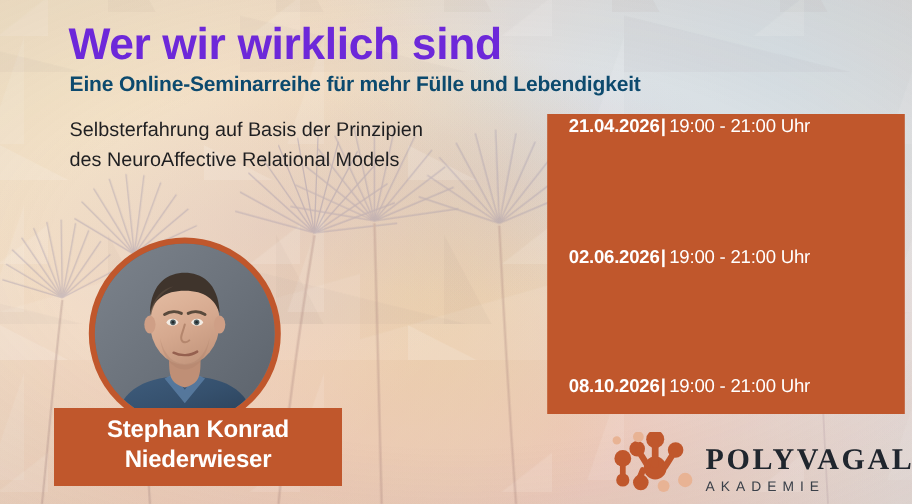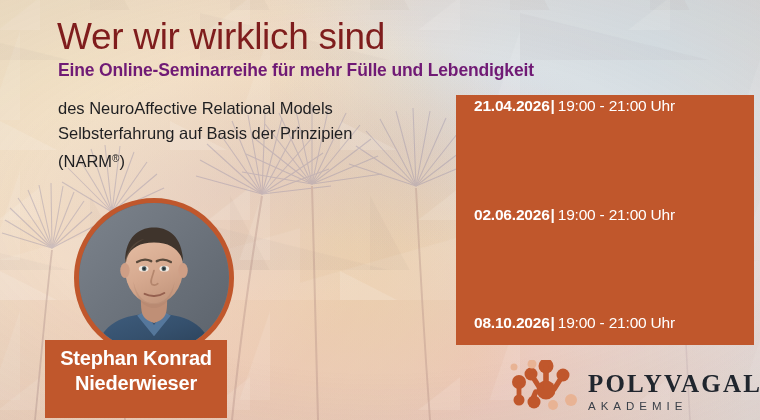--- a/index.html
+++ b/index.html
@@ -66,33 +66,33 @@
     opacity: 0.42;
   }
   .bg-dandelion svg { display: block; width: 760px; height: 420px; }
 
   
   .headline {
     position: absolute;
     left: 57px;
     top: 16px;
     font-size: 37px;
-    font-weight: 400;
+    font-weight: 700;
     letter-spacing: -0.3px;
-    color: #7f1d1d;
+    color: #6d28d9;
     white-space: nowrap;
   }
   .subhead {
     position: absolute;
     left: 58px;
     top: 60px;
     font-size: 17.5px;
     font-weight: 700;
     letter-spacing: -0.15px;
-    color: #701a75;
+    color: #0c4a6e;
     white-space: nowrap;
   }
   .bodytext {
     position: absolute;
     left: 58px;
     top: 96px;
     width: 390px;
     font-size: 16.5px;
     line-height: 25px;
     color: #1f1f21;
@@ -121,22 +121,22 @@
     border-radius: 50%;
     overflow: hidden;
   }
   .portrait-inner svg { display:block; width:100%; height:100%; }
 
   
   .name-band {
     position: absolute;
     left: 45px;
     top: 340px;
-    width: 182px;
-    padding: 6px 0 22px;
+    width: 240px;
+    padding: 6px 0 9px;
     background: #c0572c;
     color: #ffffff;
     text-align: center;
     font-size: 20px;
     font-weight: 700;
     line-height: 25px;
     letter-spacing: -0.2px;
   }
 
   
@@ -313,23 +313,22 @@
       </g>
     </svg>
   </div>
 
   <div class="bg-layer bg-vignette"></div>
 
   <div class="headline">Wer wir wirklich sind</div>
   <div class="subhead">Eine Online-Seminarreihe für mehr Fülle und Lebendigkeit</div>
 
   <div class="bodytext">
+    <div>Selbsterfahrung auf Basis der Prinzipien</div>
     <div>des NeuroAffective Relational Models</div>
-    <div>Selbsterfahrung auf Basis der Prinzipien</div>
-    <div><span>(NARM</span><span class="reg">®</span><span>)</span></div>
   </div>
 
   <div class="portrait">
     <div class="portrait-inner">
       <svg viewBox="0 0 160 160" xmlns="http://www.w3.org/2000/svg">
         <defs>
           <linearGradient id="bgGrad" x1="0" y1="0" x2="1" y2="1">
             <stop offset="0%" stop-color="#7c838c"></stop>
             <stop offset="55%" stop-color="#6a717a"></stop>
             <stop offset="100%" stop-color="#5b626b"></stop>

